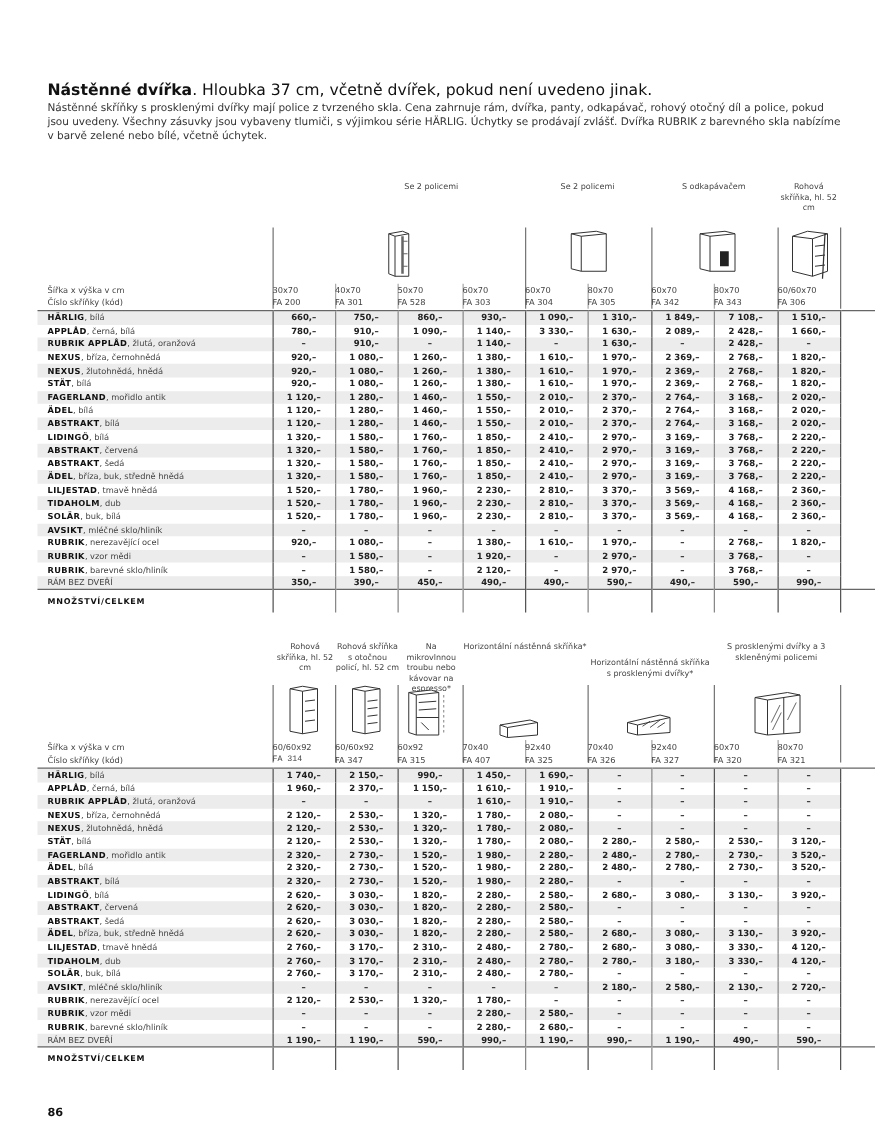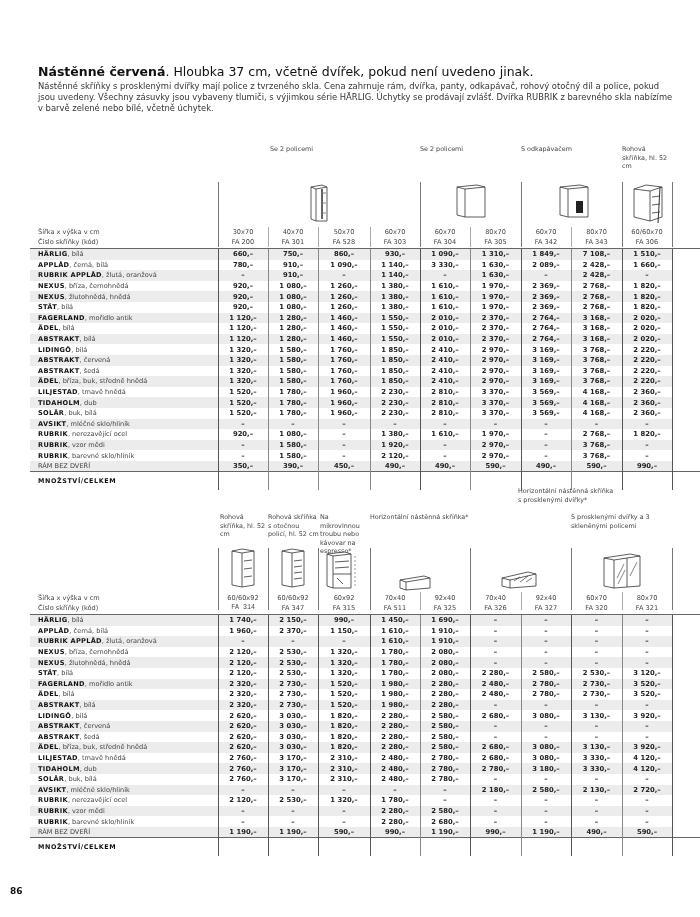--- a/index.html
+++ b/index.html
@@ -11,32 +11,32 @@
   table.grid td{padding:0;height:10.6px;white-space:nowrap;}
   table.grid td.lab{padding-left:8px;color:#444;font-size:6.6px;}
   table.grid td.lab b{color:#111;font-weight:bold;letter-spacing:0.3px;}
   table.grid td.v{text-align:center;font-weight:bold;color:#222;font-size:6.8px;border-left:1px solid #888;}
   table.grid td.v.g{border-left:1px solid #555;}
   table.grid tr.alt td{background:#ececec;}
   table.grid tr.first td{border-top:1.5px solid #666;}
   table.grid tr.tot td{border-top:1.5px solid #666;height:18px;}
   table.grid tr.tot td.lab{font-weight:bold;color:#111;letter-spacing:0.6px;font-size:6.4px;}
   table.grid td.last{border-left:1px solid #555;background:transparent !important;}
-  .hdr{position:absolute;font-size:6.4px;color:#444;text-align:left;line-height:8.5px;}
-  .size{position:absolute;font-size:6.6px;color:#444;text-align:center;line-height:10px;}
+  .hdr{position:absolute;font-size:6.4px;color:#444;text-align:center;line-height:8.5px;}
+  .size{position:absolute;font-size:6.6px;color:#444;text-align:left;line-height:10px;}
   .vline{position:absolute;width:1px;background:#777;}
   .vline.thin{background:#aaa;}
   .pic{position:absolute;}
-  .pageno{position:absolute;left:10px;top:886px;font-size:9px;font-weight:bold;color:#111;}
+  .pageno{position:absolute;left:38px;top:886px;font-size:9px;font-weight:bold;color:#111;}
   .rowlab{position:absolute;left:38px;font-size:6.6px;color:#444;line-height:10px;}
 </style>
 </head>
 <body>
 
-<div class="title"><b>Nástěnné červená</b><span>. Hloubka 37 cm, včetně dvířek, pokud není uvedeno jinak.</span></div>
+<div class="title"><b>Nástěnné dvířka</b><span>. Hloubka 37 cm, včetně dvířek, pokud není uvedeno jinak.</span></div>
 <div class="intro">Nástěnné skříňky s prosklenými dvířky mají police z tvrzeného skla. Cena zahrnuje rám, dvířka, panty, odkapávač, rohový otočný díl a police, pokud jsou uvedeny. Všechny zásuvky jsou vybaveny tlumiči, s výjimkou série HÄRLIG. Úchytky se prodávají zvlášť. Dvířka RUBRIK z barevného skla nabízíme v barvě zelené nebo bílé, včetně úchytek.</div>
 
 <div id="upper">
 
   <div class="hdr" style="left:270px;top:145px;width:150px;">Se 2 policemi</div>
   <div class="hdr" style="left:420px;top:145px;width:100px;">Se 2 policemi</div>
   <div class="hdr" style="left:521px;top:145px;width:100px;">S odkapávačem</div>
   <div class="hdr" style="left:622px;top:145px;width:50px;">Rohová skříňka, hl. 52 cm</div>
 
   <div class="vline" style="left:218px;top:182px;height:65px;"></div>
@@ -376,21 +376,21 @@
         </tr>
       </tbody>
   </table>
 </div>
 
 <div id="lower">
   <div class="hdr" style="left:220px;top:513px;width:48px;">Rohová skříňka, hl. 52 cm</div>
   <div class="hdr" style="left:268px;top:513px;width:52px;">Rohová skříňka s otočnou policí, hl. 52 cm</div>
   <div class="hdr" style="left:320px;top:513px;width:50px;">Na mikrovlnnou troubu nebo kávovar na espresso*</div>
   <div class="hdr" style="left:370px;top:513px;width:100px;">Horizontální nástěnná skříňka*</div>
-  <div class="hdr" style="left:470px;top:487px;width:100px;margin-left:48px;">Horizontální nástěnná skříňka s prosklenými dvířky*</div>
+  <div class="hdr" style="left:470px;top:526px;width:100px;">Horizontální nástěnná skříňka s prosklenými dvířky*</div>
   <div class="hdr" style="left:571px;top:513px;width:100px;">S prosklenými dvířky a 3 skleněnými policemi</div>
 
   <div class="vline" style="left:218px;top:548px;height:62px;"></div>
   <div class="vline" style="left:268px;top:548px;height:62px;"></div>
   <div class="vline" style="left:318px;top:548px;height:62px;"></div>
   <div class="vline" style="left:370px;top:548px;height:62px;"></div>
   <div class="vline" style="left:470px;top:548px;height:62px;"></div>
   <div class="vline" style="left:571px;top:548px;height:62px;"></div>
   <div class="vline" style="left:672px;top:548px;height:62px;"></div>
   <div class="vline thin" style="left:420px;top:592px;height:18px;"></div>
@@ -750,21 +750,21 @@
 <div class="size" style="left: 571px; top: 237px; width: 51px;">FA 343</div>
 <div class="size" style="left: 622px; top: 227px; width: 50px;">60/60x70</div>
 <div class="size" style="left: 622px; top: 237px; width: 50px;">FA 306</div>
 <div class="size" style="left: 218px; top: 593px; width: 50px;">60/60x92</div>
 <div class="size" style="left: 218px; top: 603px; width: 50px; font-family: Liberation Mono, monospace;">FA 314</div>
 <div class="size" style="left: 268px; top: 593px; width: 50px;">60/60x92</div>
 <div class="size" style="left: 268px; top: 603px; width: 50px;">FA 347</div>
 <div class="size" style="left: 318px; top: 593px; width: 52px;">60x92</div>
 <div class="size" style="left: 318px; top: 603px; width: 52px;">FA 315</div>
 <div class="size" style="left: 370px; top: 593px; width: 50px;">70x40</div>
-<div class="size" style="left: 370px; top: 603px; width: 50px;">FA 511</div>
+<div class="size" style="left: 370px; top: 603px; width: 50px;">FA 407</div>
 <div class="size" style="left: 420px; top: 593px; width: 50px;">92x40</div>
 <div class="size" style="left: 420px; top: 603px; width: 50px;">FA 325</div>
 <div class="size" style="left: 470px; top: 593px; width: 51px;">70x40</div>
 <div class="size" style="left: 470px; top: 603px; width: 51px;">FA 326</div>
 <div class="size" style="left: 521px; top: 593px; width: 50px;">92x40</div>
 <div class="size" style="left: 521px; top: 603px; width: 50px;">FA 327</div>
 <div class="size" style="left: 571px; top: 593px; width: 51px;">60x70</div>
 <div class="size" style="left: 571px; top: 603px; width: 51px;">FA 320</div>
 <div class="size" style="left: 622px; top: 593px; width: 50px;">80x70</div>
 <div class="size" style="left: 622px; top: 603px; width: 50px;">FA 321</div>

